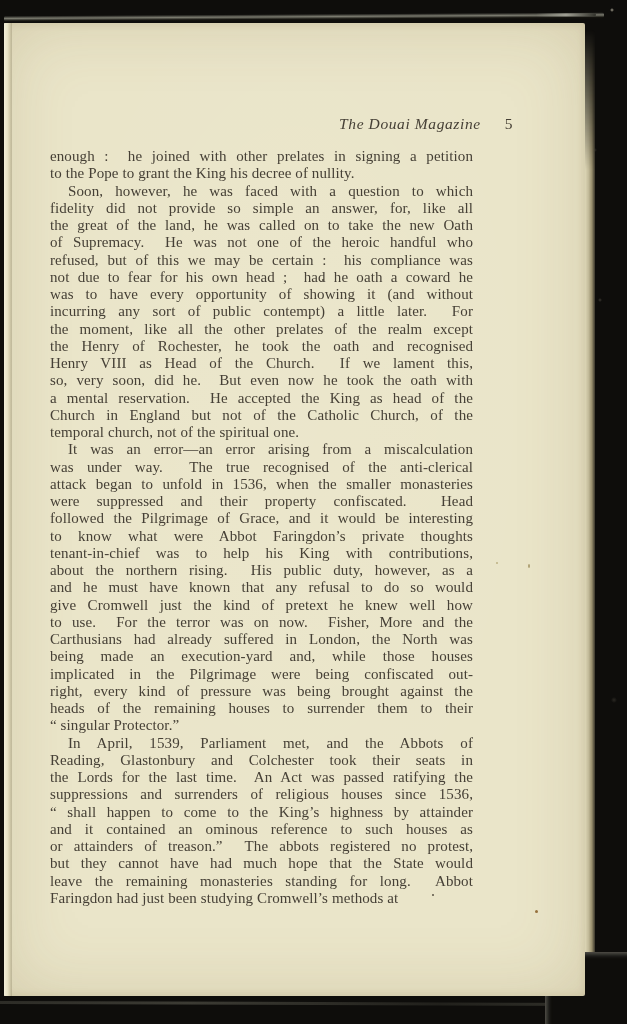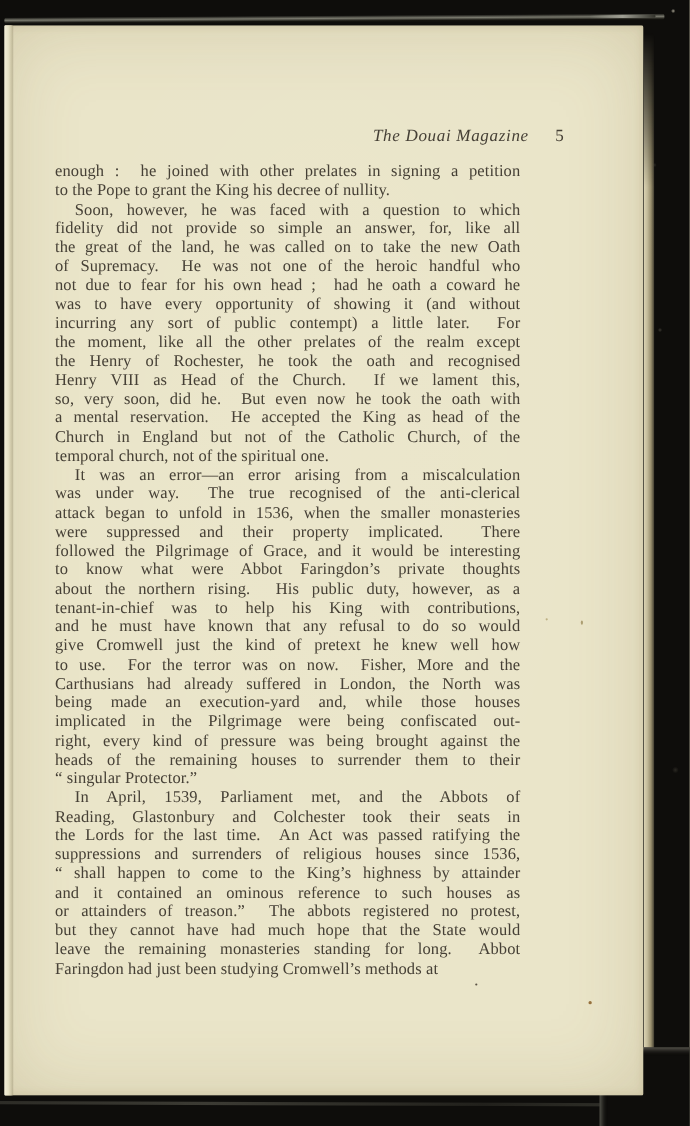--- a/index.html
+++ b/index.html
@@ -127,40 +127,41 @@
   <div class="text-block">
       <div class="paragraph">
         <div class="line">enough :  he joined with other prelates in signing a petition</div>
         <div class="line last">to the Pope to grant the King his decree of nullity.</div>
       </div>
       <div class="paragraph">
         <div class="line first">Soon, however, he was faced with a question to which</div>
         <div class="line">fidelity did not provide so simple an answer, for, like all</div>
         <div class="line">the great of the land, he was called on to take the new Oath</div>
         <div class="line">of Supremacy.  He was not one of the heroic handful who</div>
+        <div class="line">refused, but of this we may be certain :  his compliance was</div>
         <div class="line">not due to fear for his own head ;  had he oath a coward he</div>
         <div class="line">was to have every opportunity of showing it (and without</div>
         <div class="line">incurring any sort of public contempt) a little later.  For</div>
         <div class="line">the moment, like all the other prelates of the realm except</div>
         <div class="line">the Henry of Rochester, he took the oath and recognised</div>
         <div class="line">Henry VIII as Head of the Church.  If we lament this,</div>
         <div class="line">so, very soon, did he.  But even now he took the oath with</div>
         <div class="line">a mental reservation.  He accepted the King as head of the</div>
         <div class="line">Church in England but not of the Catholic Church, of the</div>
         <div class="line last">temporal church, not of the spiritual one.</div>
       </div>
       <div class="paragraph">
         <div class="line first">It was an error—an error arising from a miscalculation</div>
         <div class="line">was under way.  The true recognised of the anti-clerical</div>
         <div class="line">attack began to unfold in 1536, when the smaller monasteries</div>
-        <div class="line">were suppressed and their property implicated.  There</div>
+        <div class="line">were suppressed and their property confiscated.  Head</div>
         <div class="line">followed the Pilgrimage of Grace, and it would be interesting</div>
         <div class="line">to know what were Abbot Faringdon’s private thoughts</div>
+        <div class="line">tenant-in-chief was to help his King with contributions,</div>
         <div class="line">about the northern rising.  His public duty, however, as a</div>
-        <div class="line">tenant-in-chief was to help his King with contributions,</div>
         <div class="line">and he must have known that any refusal to do so would</div>
         <div class="line">give Cromwell just the kind of pretext he knew well how</div>
         <div class="line">to use.  For the terror was on now.  Fisher, More and the</div>
         <div class="line">Carthusians had already suffered in London, the North was</div>
         <div class="line">being made an execution-yard and, while those houses</div>
         <div class="line">implicated in the Pilgrimage were being confiscated out-</div>
         <div class="line">right, every kind of pressure was being brought against the</div>
         <div class="line">heads of the remaining houses to surrender them to their</div>
         <div class="line last">“ singular Protector.”</div>
       </div>

